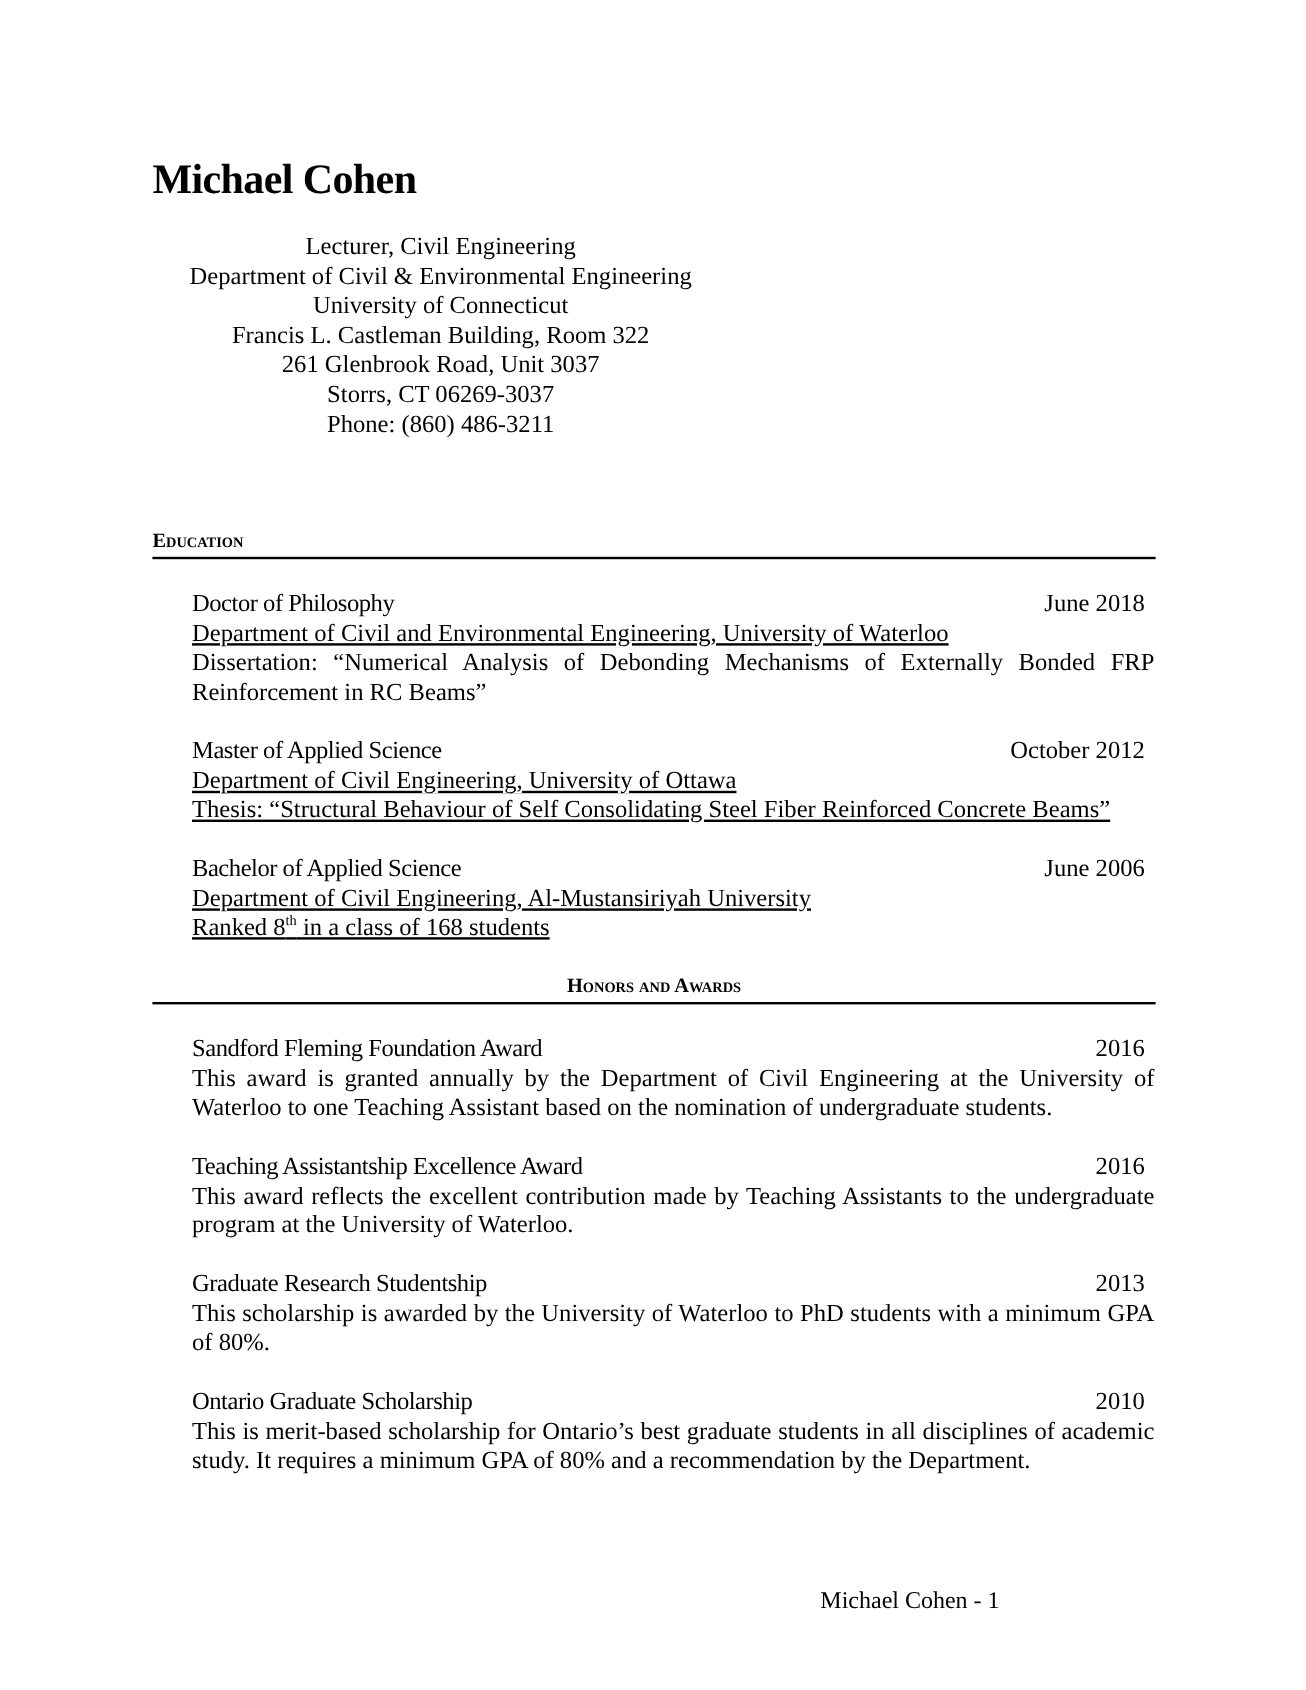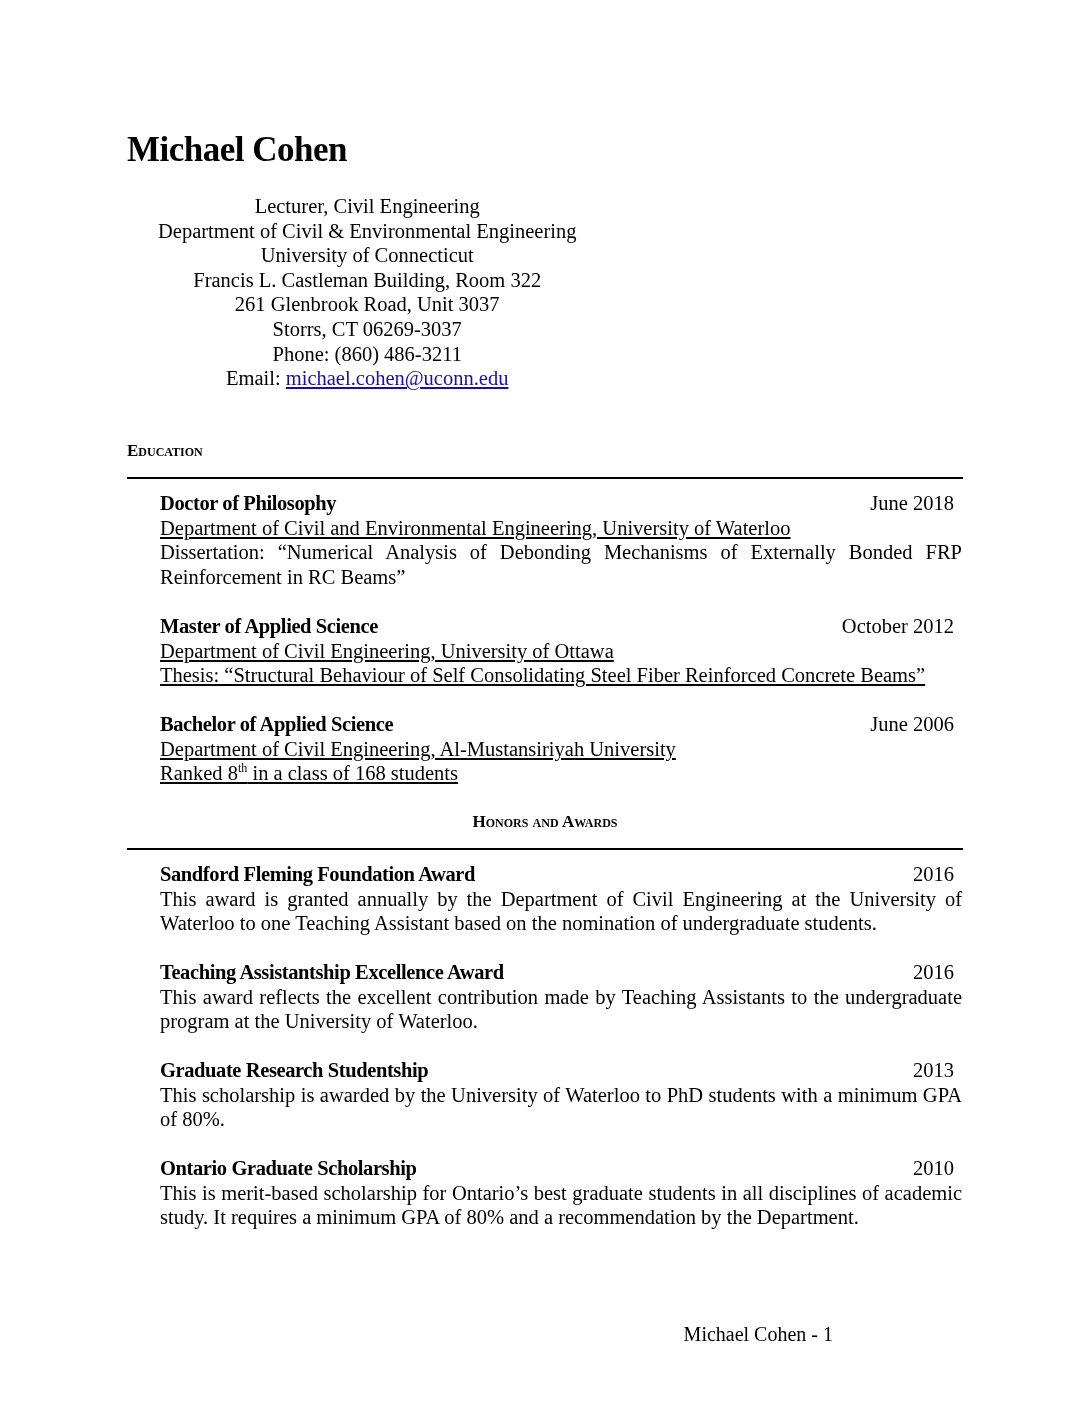--- a/index.html
+++ b/index.html
@@ -15,25 +15,25 @@
   }
   .contact {
     position: absolute; left: 158px; top: 194px;
     font-size: 20.5px; line-height: 24.6px; text-align: center;
   }
   .contact div { white-space: nowrap; }
   .contact a { color: #1a0dab; text-decoration: underline; }
   .section-head {
     position: absolute; left: 127px; width: 836px;
     font-size: 17px; font-weight: bold; font-variant: small-caps;
-    border-bottom: 2px solid #000; padding-bottom: 15px; line-height: 22px;
+    border-bottom: 2px solid #000; padding-bottom: 2px; line-height: 22px;
   }
   .entry { position: absolute; left: 160px; width: 802px; font-size: 20.5px; line-height: 24.6px; }
   .entry-head { display: flex; justify-content: space-between; }
-  .entry-title { font-weight: bold; letter-spacing: -0.4px; }
+  .entry-title { font-weight: normal; letter-spacing: -0.4px; }
   .entry-date { padding-right: 8px; }
   .entry-line { white-space: nowrap; text-decoration: underline; }
   .entry-desc { text-align: justify; }
   .footer {
     position: absolute; right: 127px; top: 1322px;
     font-size: 20px; line-height: 24px;
   }
   sup { font-size: 12px; line-height: 0; }
 </style>
 </head>
@@ -44,21 +44,20 @@
   <div class="name">Michael Cohen</div>
 
   <div class="contact">
     <div>Lecturer, Civil Engineering</div>
     <div>Department of Civil &amp; Environmental Engineering</div>
     <div>University of Connecticut</div>
     <div>Francis L. Castleman Building, Room 322</div>
     <div>261 Glenbrook Road, Unit 3037</div>
     <div>Storrs, CT 06269-3037</div>
     <div>Phone: (860) 486-3211</div>
-    <div><span>Email: </span><a href="mailto:michael.cohen@uconn.edu" style="color: rgb(26, 13, 171);">michael.cohen@uconn.edu</a></div>
   </div>
 
   <div class="section-head" style="top:440px;">Education</div>
 
   <div class="entry" style="top:491px;">
     <div class="entry-head">
       <span class="entry-title">Doctor of Philosophy</span>
       <span class="entry-date">June 2018</span>
     </div>
     <div class="entry-line">Department of Civil and Environmental Engineering, University of Waterloo</div>

